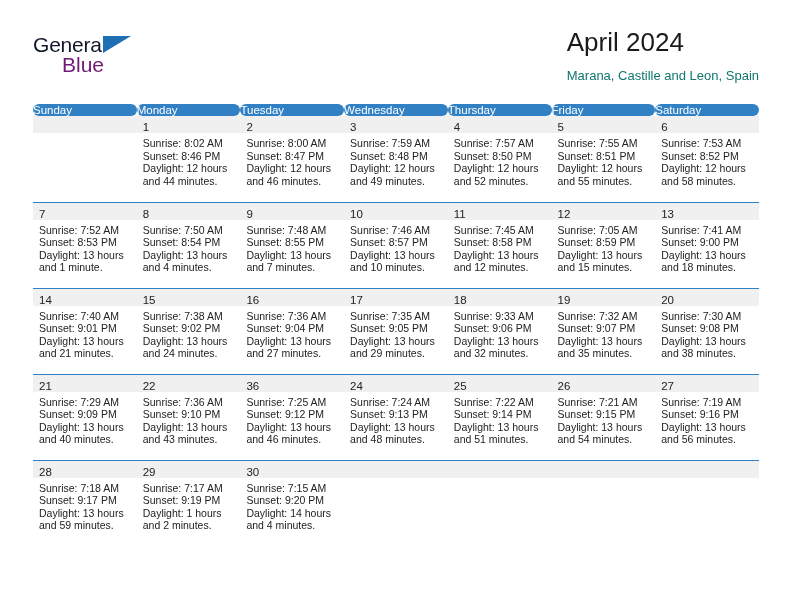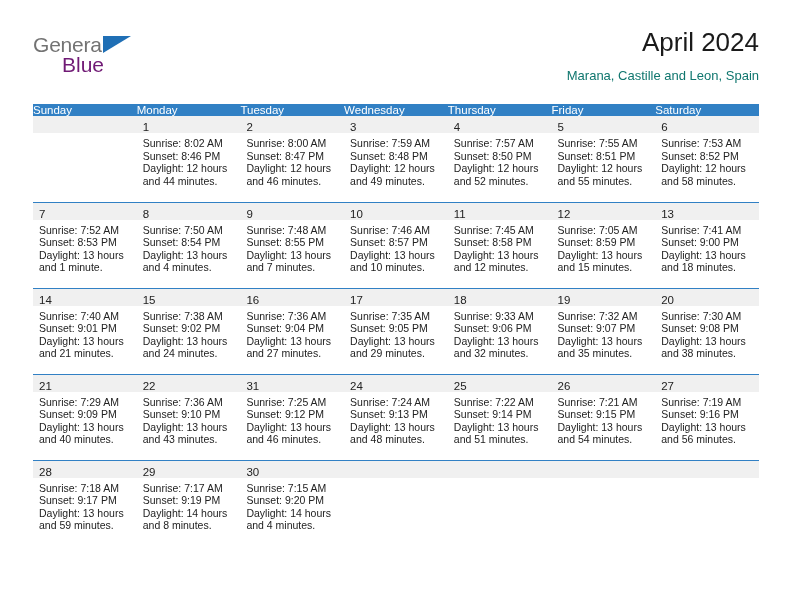--- a/index.html
+++ b/index.html
@@ -34,21 +34,21 @@
     left: 0;
     top: 8px;
     width: 120px;
     height: 48px;
   }
   .logo-general {
     position: absolute;
     left: 0;
     top: 0;
     font-size: 21px;
-    color: #737373;
+    color: #0f172a;
     letter-spacing: -0.2px;
     line-height: 22px;
     font-weight: 400;
   }
   .logo-tri {
     position: absolute;
     left: 70px;
     top: 2px;
     width: 0;
     height: 0;
@@ -61,21 +61,21 @@
     top: 20px;
     font-size: 21px;
     color: #701a75;
     line-height: 22px;
     font-weight: 400;
   }
   .title-block {
     position: absolute;
     right: 0;
     top: 0;
-    text-align: right;
+    text-align: left;
   }
   .month-title {
     font-size: 26px;
     color: #1a1a1a;
     line-height: 32px;
     font-weight: 400;
     white-space: nowrap;
   }
   .location {
     margin-top: 10px;
@@ -90,20 +90,21 @@
     position: absolute;
     left: 33px;
     top: 104px;
     width: 726px;
     border-collapse: collapse;
     table-layout: fixed;
   }
   .calendar th, .calendar td {
     padding: 0;
     margin: 0;
+    border-radius: 6px;
   }
   .weekday {
     background: #3180c4;
     color: #ffffff;
     font-size: 11.5px;
     font-weight: 400;
     text-align: left;
     padding: 5px 0 5px 6px;
     height: 12px;
     vertical-align: middle;
@@ -361,21 +362,21 @@
           </td>
           <td class="daycell">
             <div class="daynum-band"><span class="daynum">22</span></div>
             <div class="info">
               <div>Sunrise: 7:36 AM</div>
               <div>Sunset: 9:10 PM</div>
               <div class="dl">Daylight: 13 hours and 43 minutes.</div>
             </div>
           </td>
           <td class="daycell">
-            <div class="daynum-band"><span class="daynum">31</span></div>
+            <div class="daynum-band"><span class="daynum">36</span></div>
             <div class="info">
               <div>Sunrise: 7:25 AM</div>
               <div>Sunset: 9:12 PM</div>
               <div class="dl">Daylight: 13 hours and 46 minutes.</div>
             </div>
           </td>
           <td class="daycell">
             <div class="daynum-band"><span class="daynum">24</span></div>
             <div class="info">
               <div>Sunrise: 7:24 AM</div>
@@ -415,21 +416,21 @@
               <div>Sunrise: 7:18 AM</div>
               <div>Sunset: 9:17 PM</div>
               <div class="dl">Daylight: 13 hours and 59 minutes.</div>
             </div>
           </td>
           <td class="daycell">
             <div class="daynum-band"><span class="daynum">29</span></div>
             <div class="info">
               <div>Sunrise: 7:17 AM</div>
               <div>Sunset: 9:19 PM</div>
-              <div class="dl">Daylight: 14 hours and 8 minutes.</div>
+              <div class="dl">Daylight: 1 hours and 2 minutes.</div>
             </div>
           </td>
           <td class="daycell">
             <div class="daynum-band"><span class="daynum">30</span></div>
             <div class="info">
               <div>Sunrise: 7:15 AM</div>
               <div>Sunset: 9:20 PM</div>
               <div class="dl">Daylight: 14 hours and 4 minutes.</div>
             </div>
           </td>

